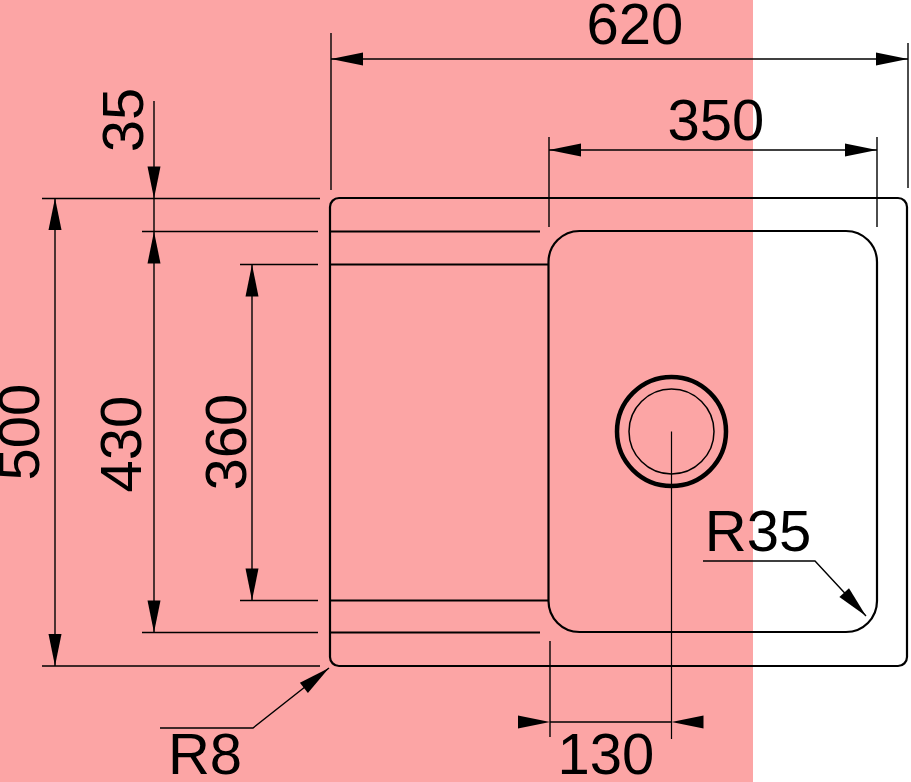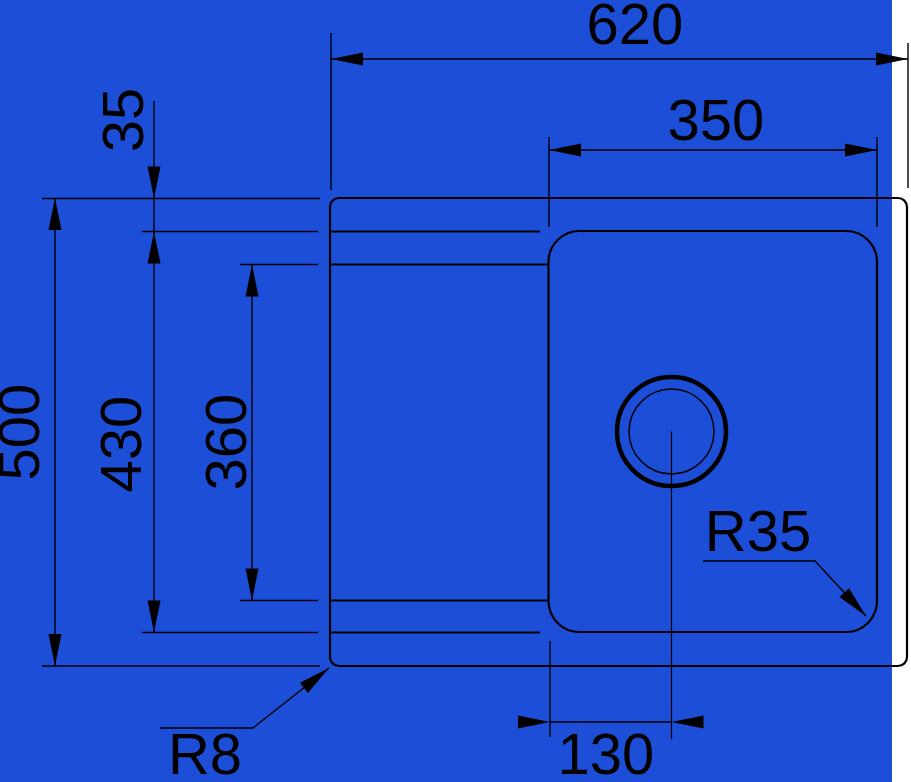--- a/index.html
+++ b/index.html
@@ -2,21 +2,21 @@
 <html><head>
 <meta charset="utf-8">
 <style>
   html,body{margin:0;padding:0;}
   body{
     width:911px;height:782px;
     background:#ffffff;
     font-family:"Liberation Sans", sans-serif;
     overflow:hidden;
   }
-  .stage{position:relative;width:892px;height:782px;background:#1d4ed8;}
+  .stage{position:relative;width:753px;height:782px;background:#fca5a5;}
   svg{display:block;}
   svg text{
     font-family:"Liberation Sans", sans-serif;
     font-size:58px;
     fill:#000000;
   }
   .obj   {stroke:#000000;stroke-width:2.2;fill:none;}
   .feat  {stroke:#000000;stroke-width:1.8;fill:none;}
   .dim   {stroke:#000000;stroke-width:1.4;fill:none;}
   .thin  {stroke:#000000;stroke-width:1.2;fill:none;}

